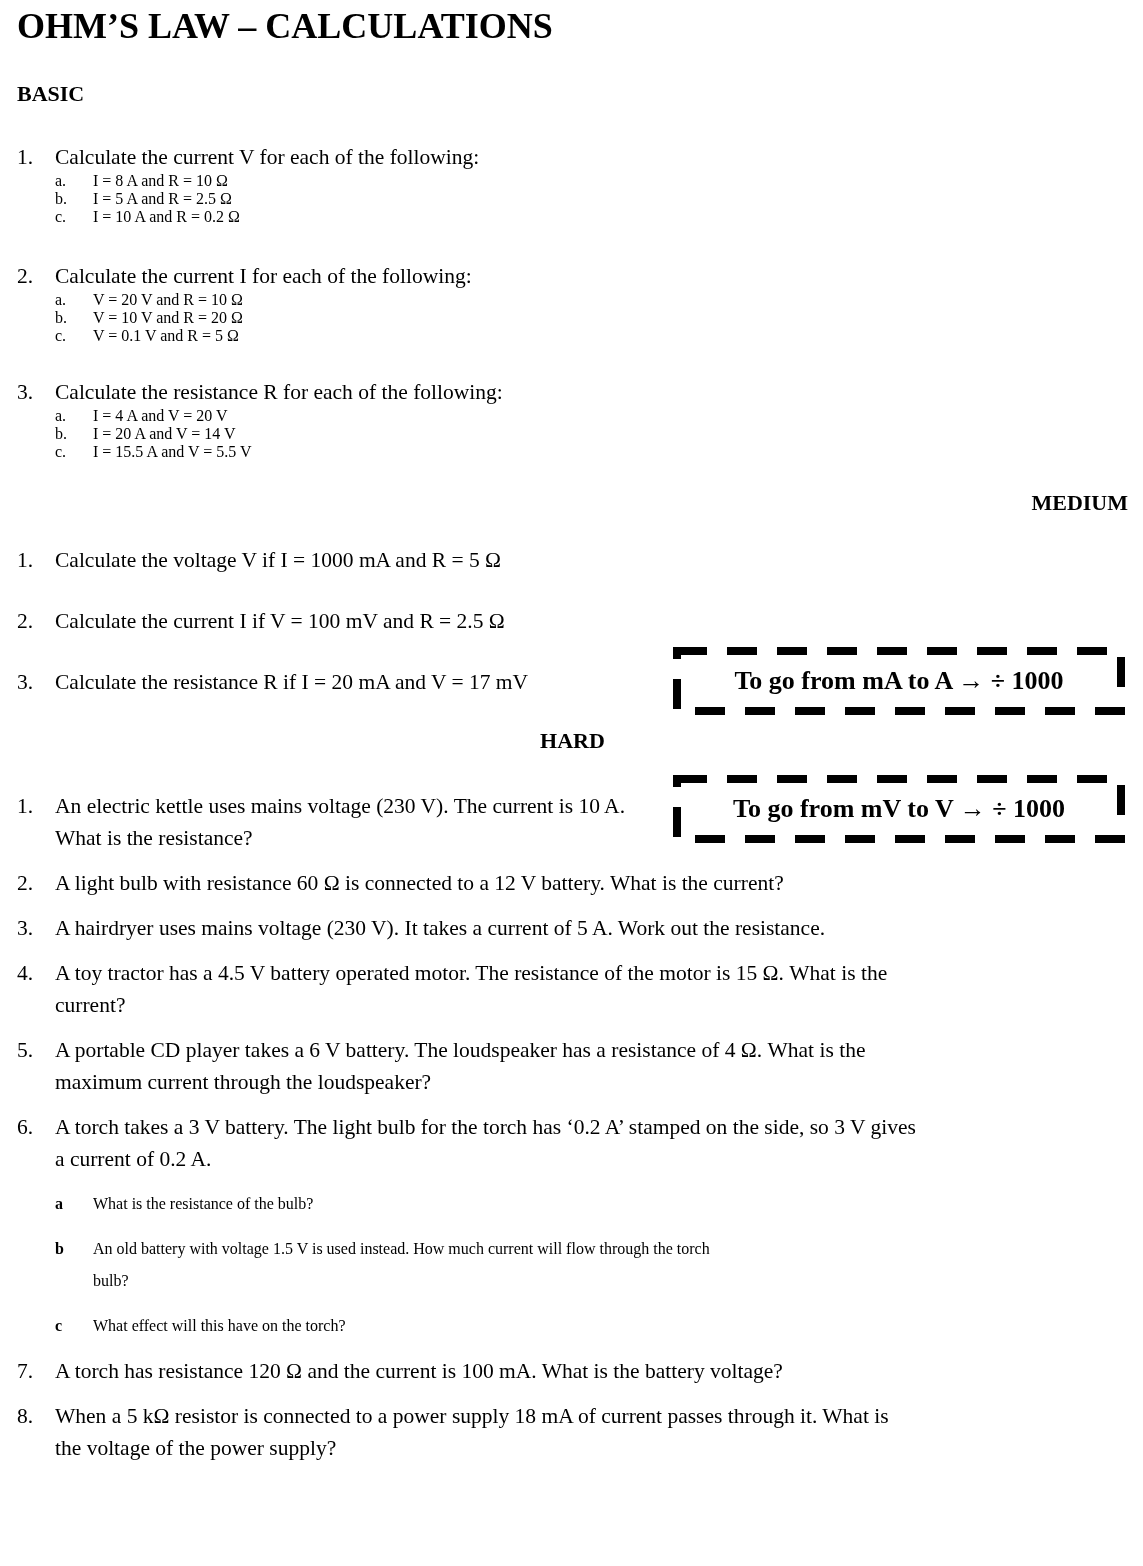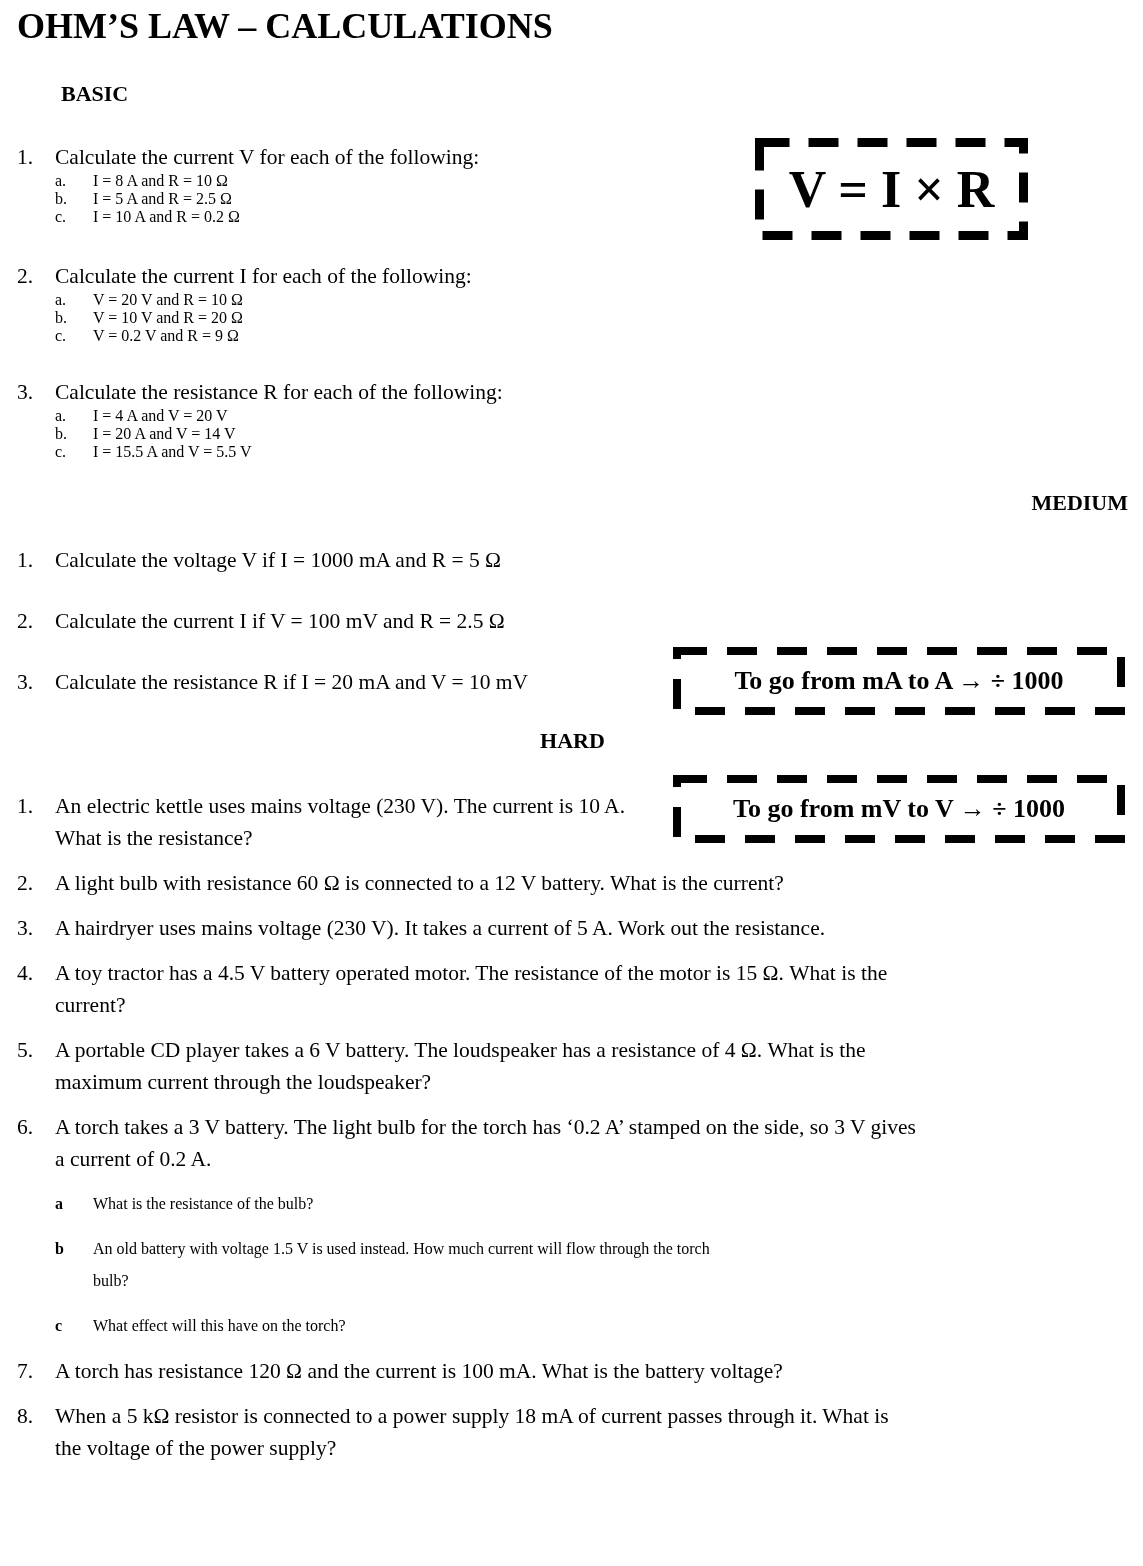--- a/index.html
+++ b/index.html
@@ -21,21 +21,21 @@
     font-size: 36px;
     line-height: 42px;
     font-weight: bold;
     letter-spacing: 0px;
   }
   .section-heading {
     font-size: 22px;
     line-height: 30px;
     font-weight: bold;
   }
-  .heading-basic  { margin-top: 32px; margin-left: 44px; }
+  .heading-basic  { margin-top: 32px; }
   .heading-medium { margin-top: 27px; text-align: right; }
   .heading-hard   { margin-top: 29px; text-align: center; }
 
   .q {
     display: flex;
     font-size: 21.5px;
     line-height: 30px;
   }
   .qnum { flex: 0 0 38px; }
   .qtext { flex: 1; white-space: pre-line; }
@@ -113,21 +113,21 @@
     <div class="sub">
       <span class="sublabel">a.</span>
       <span class="subtext">V = 20 V and R = 10 Ω</span>
     </div>
     <div class="sub">
       <span class="sublabel">b.</span>
       <span class="subtext">V = 10 V and R = 20 Ω</span>
     </div>
     <div class="sub">
       <span class="sublabel">c.</span>
-      <span class="subtext">V = 0.2 V and R = 9 Ω</span>
+      <span class="subtext">V = 0.1 V and R = 5 Ω</span>
     </div>
 
     <div class="q q-b3">
       <span class="qnum">3.</span>
       <span class="qtext">Calculate the resistance R for each of the following:</span>
     </div>
     <div class="sub">
       <span class="sublabel">a.</span>
       <span class="subtext">I = 4 A and V = 20 V</span>
     </div>
@@ -145,21 +145,21 @@
     <div class="q q-m1">
       <span class="qnum">1.</span>
       <span class="qtext">Calculate the voltage V if I = 1000 mA and R = 5 Ω</span>
     </div>
     <div class="q q-m2">
       <span class="qnum">2.</span>
       <span class="qtext">Calculate the current I if V = 100 mV and R = 2.5 Ω</span>
     </div>
     <div class="q q-m3">
       <span class="qnum">3.</span>
-      <span class="qtext">Calculate the resistance R if I = 20 mA and V = 10 mV</span>
+      <span class="qtext">Calculate the resistance R if I = 20 mA and V = 17 mV</span>
     </div>
 
     <div class="section-heading heading-hard">HARD</div>
 
     <div class="q hard-q q-h1">
       <span class="qnum">1.</span>
       <span class="qtext">An electric kettle uses mains voltage (230 V). The current is 10 A.
 What is the resistance?</span>
     </div>
     <div class="q hard-q">
@@ -203,26 +203,20 @@
       <span class="qtext">A torch has resistance 120 Ω and the current is 100 mA. What is the battery voltage?</span>
     </div>
     <div class="q hard-q">
       <span class="qnum">8.</span>
       <span class="qtext">When a 5 kΩ resistor is connected to a power supply 18 mA of current passes through it. What is
 the voltage of the power supply?</span>
     </div>
 
   </div>
 
-  <div class="dashbox formula-box">
-    <svg viewBox="0 0 273 102" preserveAspectRatio="none">
-      <rect x="4.5" y="4.5" width="264" height="93" fill="none" stroke="#000000" stroke-width="9" stroke-dasharray="30 19"></rect>
-    </svg>
-    <span class="boxtext">V = I × R</span>
-  </div>
 
   <div class="dashbox conv-box-a">
     <svg viewBox="0 0 452 68" preserveAspectRatio="none">
       <rect x="4" y="4" width="444" height="60" fill="none" stroke="#000000" stroke-width="8" stroke-dasharray="30 20"></rect>
     </svg>
     <span class="boxtext">To go from mA to A → ÷ 1000</span>
   </div>
 
   <div class="dashbox conv-box-b">
     <svg viewBox="0 0 452 68" preserveAspectRatio="none">

